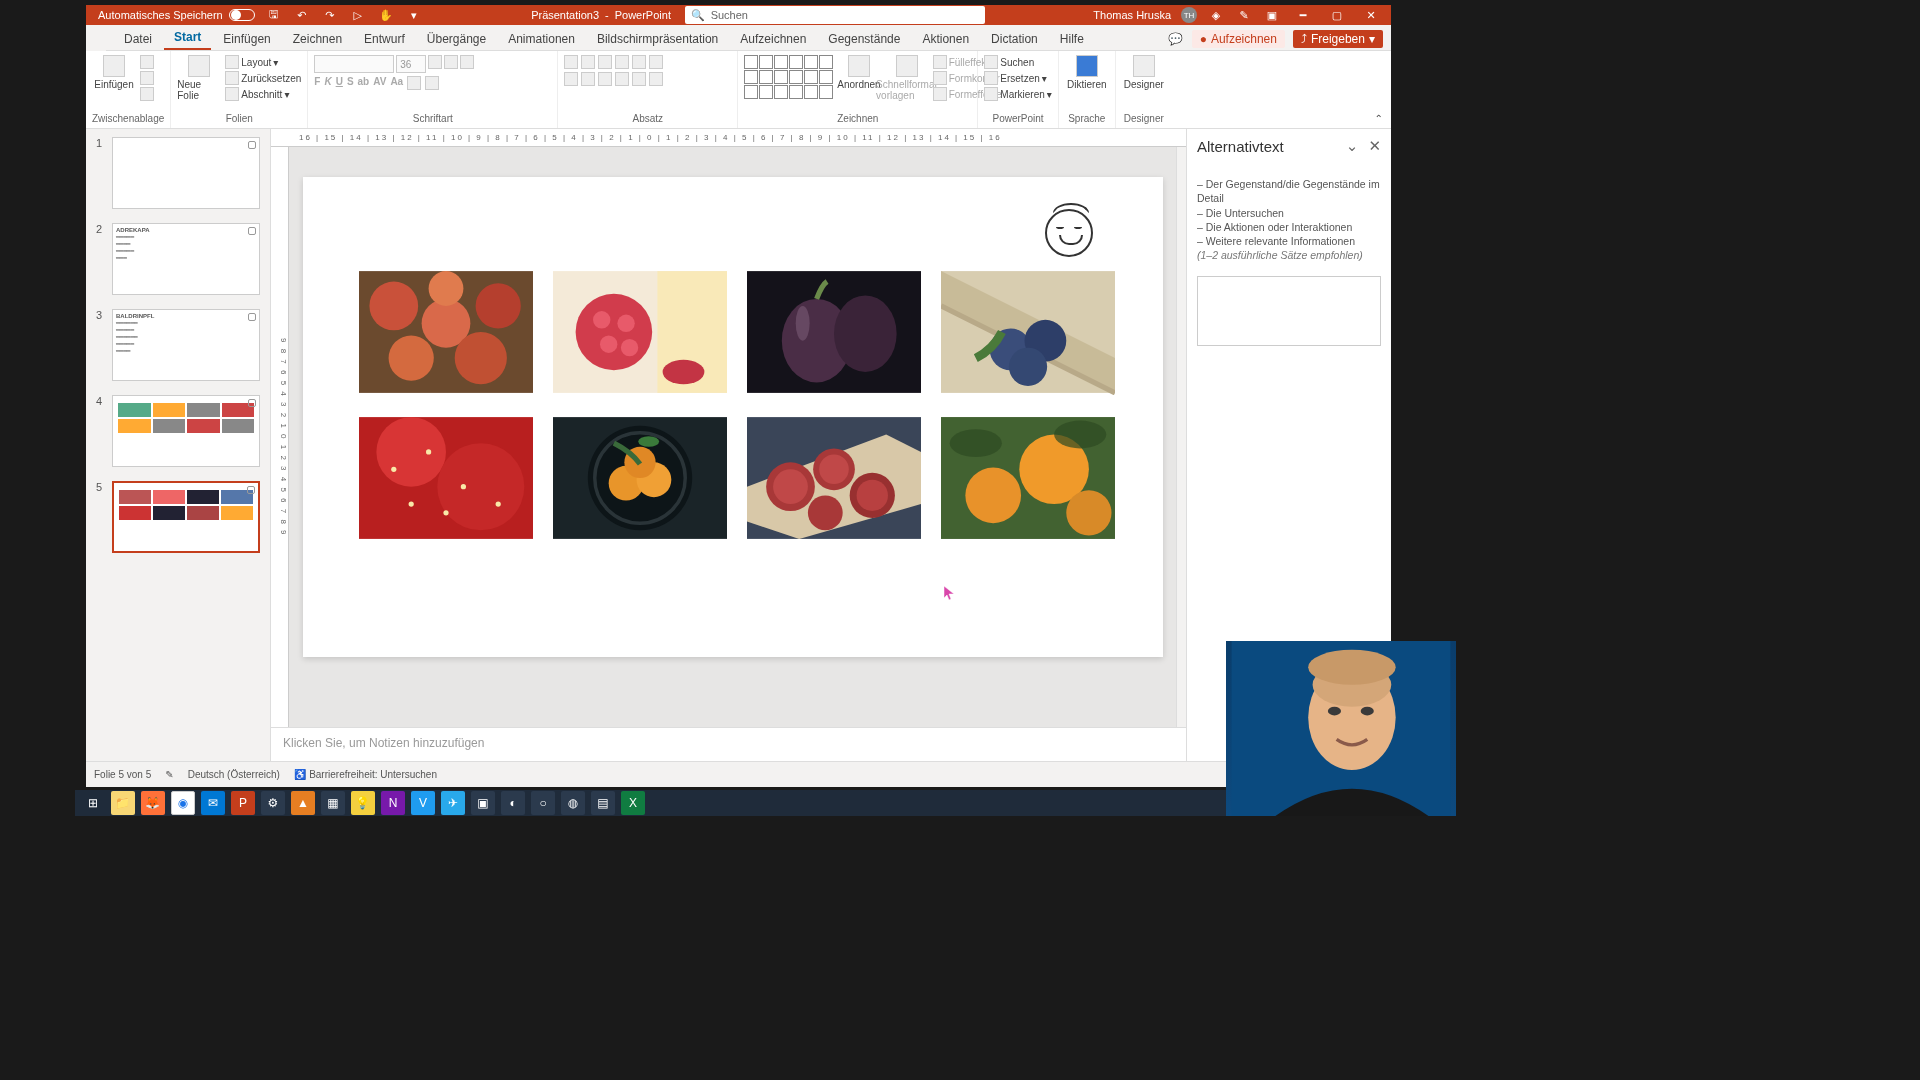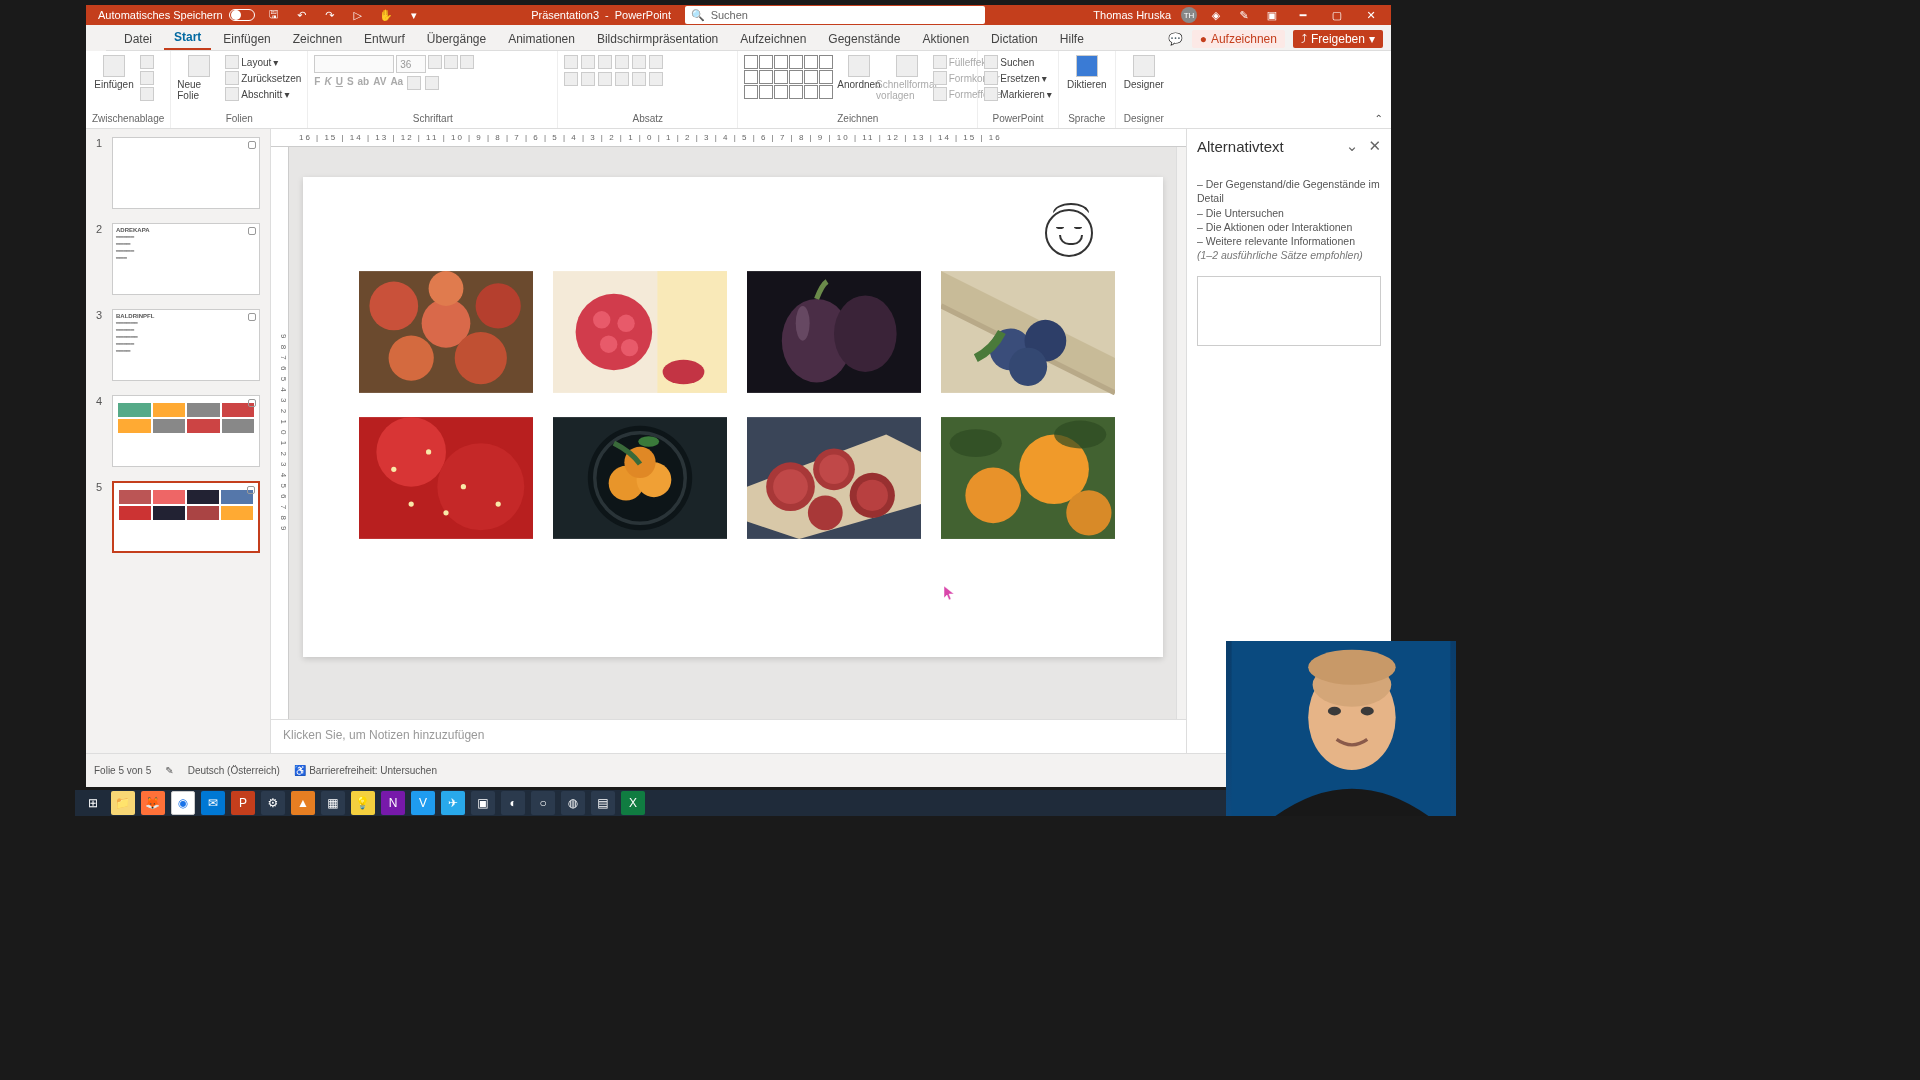--- a/index.html
+++ b/index.html
@@ -56,21 +56,21 @@
 .img-grid .cell { width:174px; height:126px; }
 .cursor { position:absolute; width:10px; height:14px; left:640px; top:408px; pointer-events:none; }
 .cursor svg { width:16px; height:16px; }
 .right-pane { width:205px; background:#fff; border-left:1px solid #ddd; display:flex; flex-direction:column; }
 .right-pane .hdr { display:flex; align-items:center; padding:8px 10px; font-size:15px; color:#333; }
 .right-pane .hdr .tools { margin-left:auto; display:flex; gap:10px; color:#666; }
 .right-pane .desc { padding:0 10px 8px; font-size:10.5px; color:#555; line-height:1.35; }
 .right-pane .desc i { display:block; font-style:italic; color:#777; }
 .right-pane .box { margin:6px 10px; height:70px; border:1px solid #ccc; }
 .notes { height:34px; background:#fff; border-top:1px solid #ddd; padding:8px 12px; color:#999; font-size:12px; }
-.statusbar { height:34px; background:#f3f2f1; border-top:1px solid #ddd; display:flex; align-items:center; font-size:10px; color:#555; padding:0 8px; gap:14px; }
+.statusbar { height:26px; background:#f3f2f1; border-top:1px solid #ddd; display:flex; align-items:center; font-size:10px; color:#555; padding:0 8px; gap:14px; }
 .statusbar .right { margin-left:auto; display:flex; align-items:center; gap:10px; }
 .taskbar { position:absolute; left:75px; bottom:0; right:0; height:26px; background:#1f2b3a; display:flex; align-items:center; padding:0 6px; gap:6px; }
 .task-ic { width:24px; height:24px; background:#2b3a4d; border-radius:2px; display:flex; align-items:center; justify-content:center; font-size:12px; color:#fff; }
 .task-ic.pp { background:#c43e1c; }
 .task-ic.ff { background:#ff7139; }
 .task-ic.ch { background:#fff; color:#1a73e8; border:1px solid #ccc; }
 .task-ic.ol { background:#0078d4; }
 .task-ic.on { background:#7719aa; }
 .task-ic.fe { background:#f8d775; color:#333; }
 .task-ic.ex { background:#107c41; }

